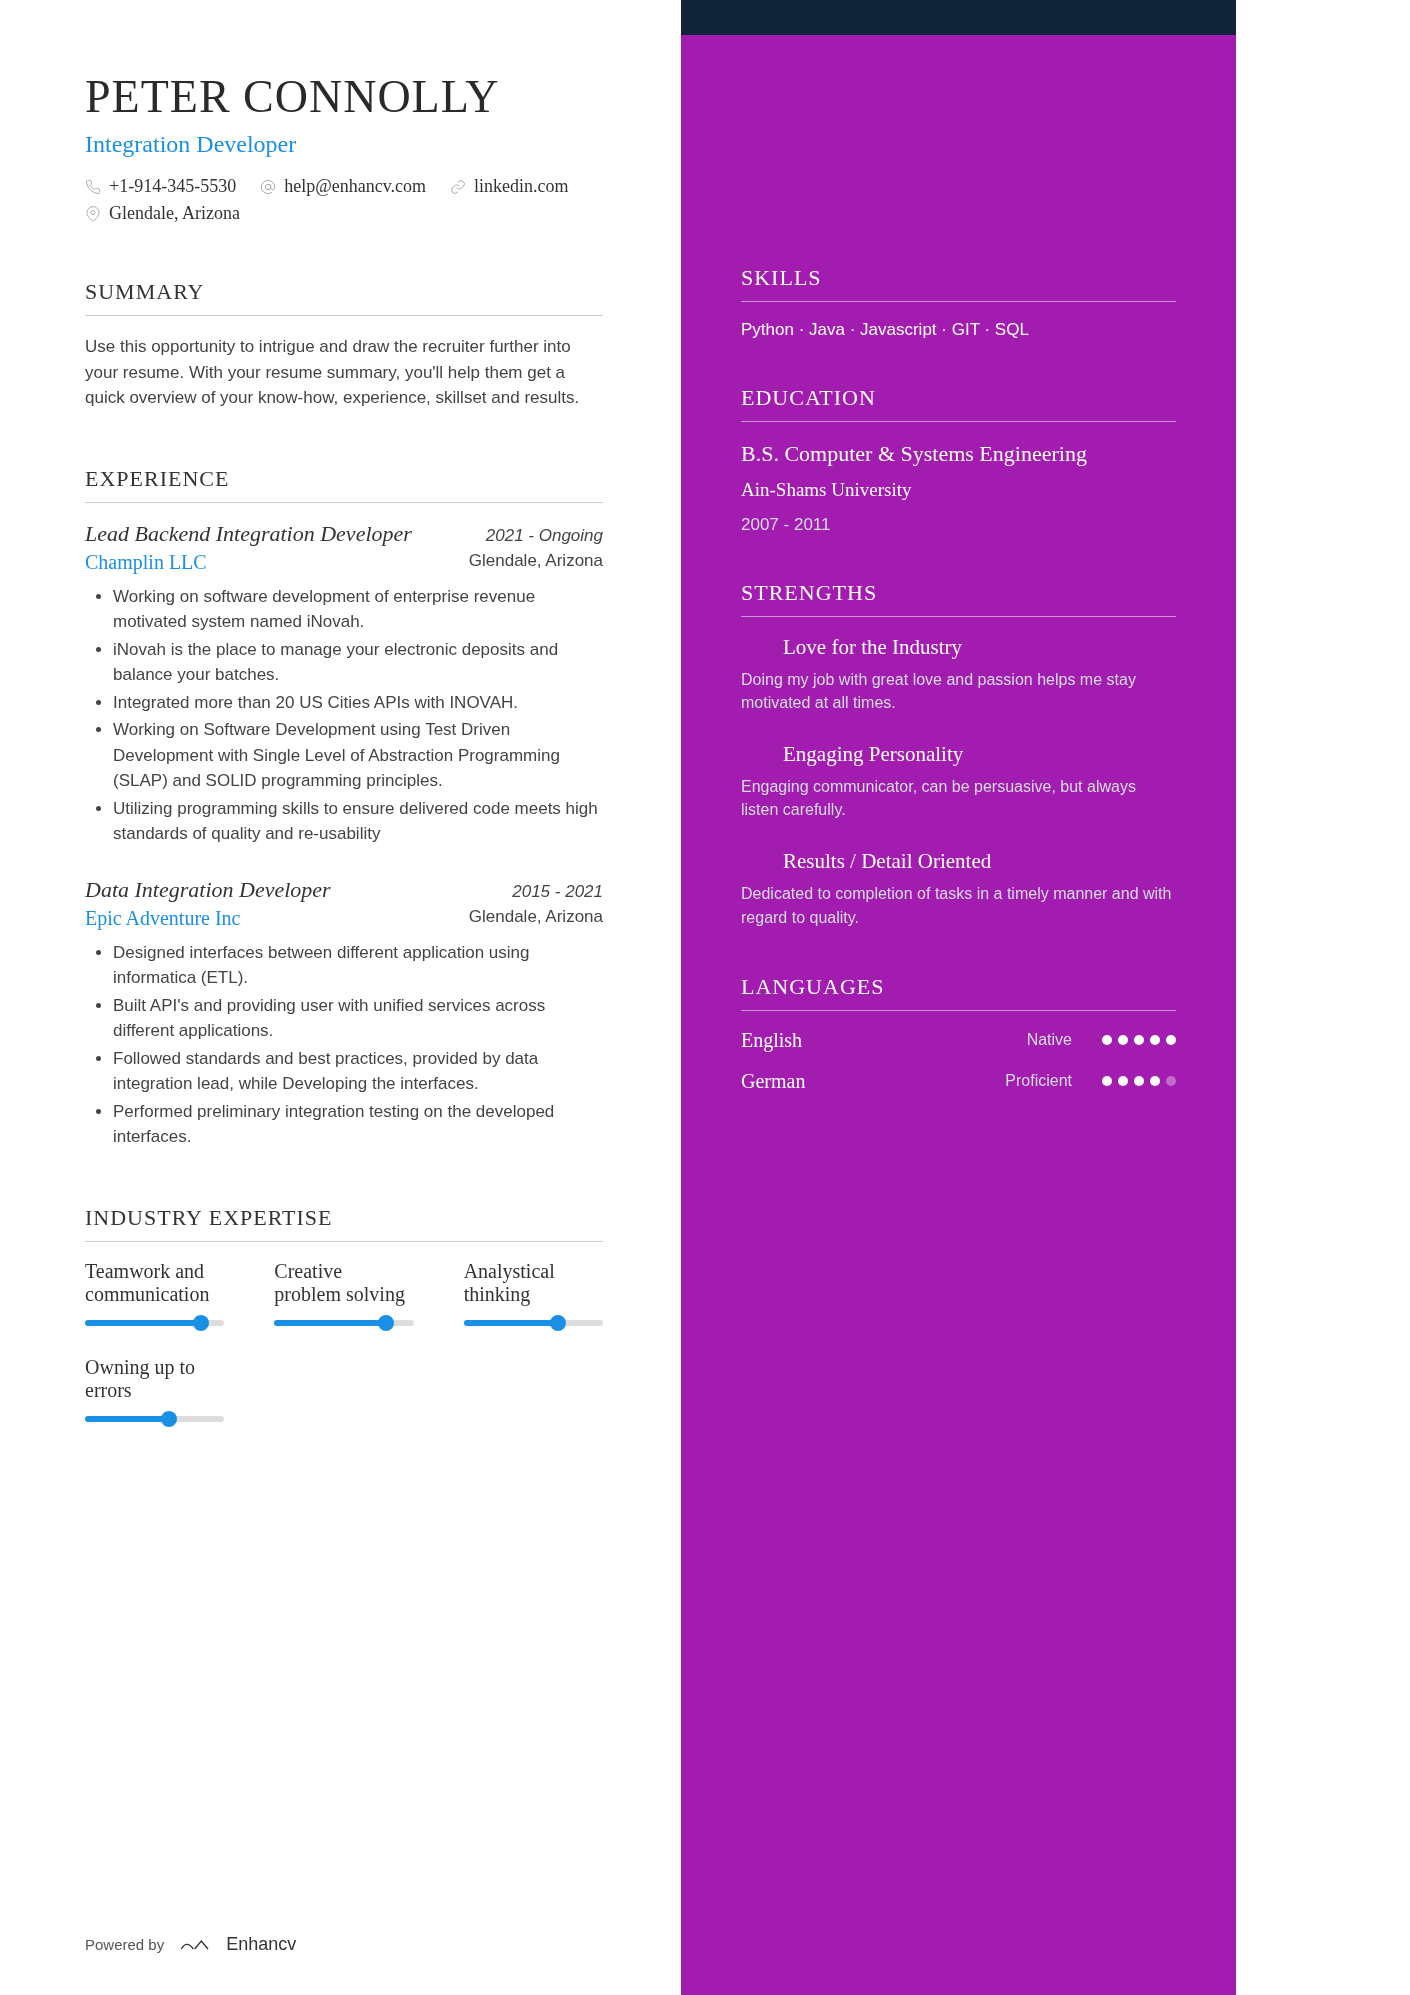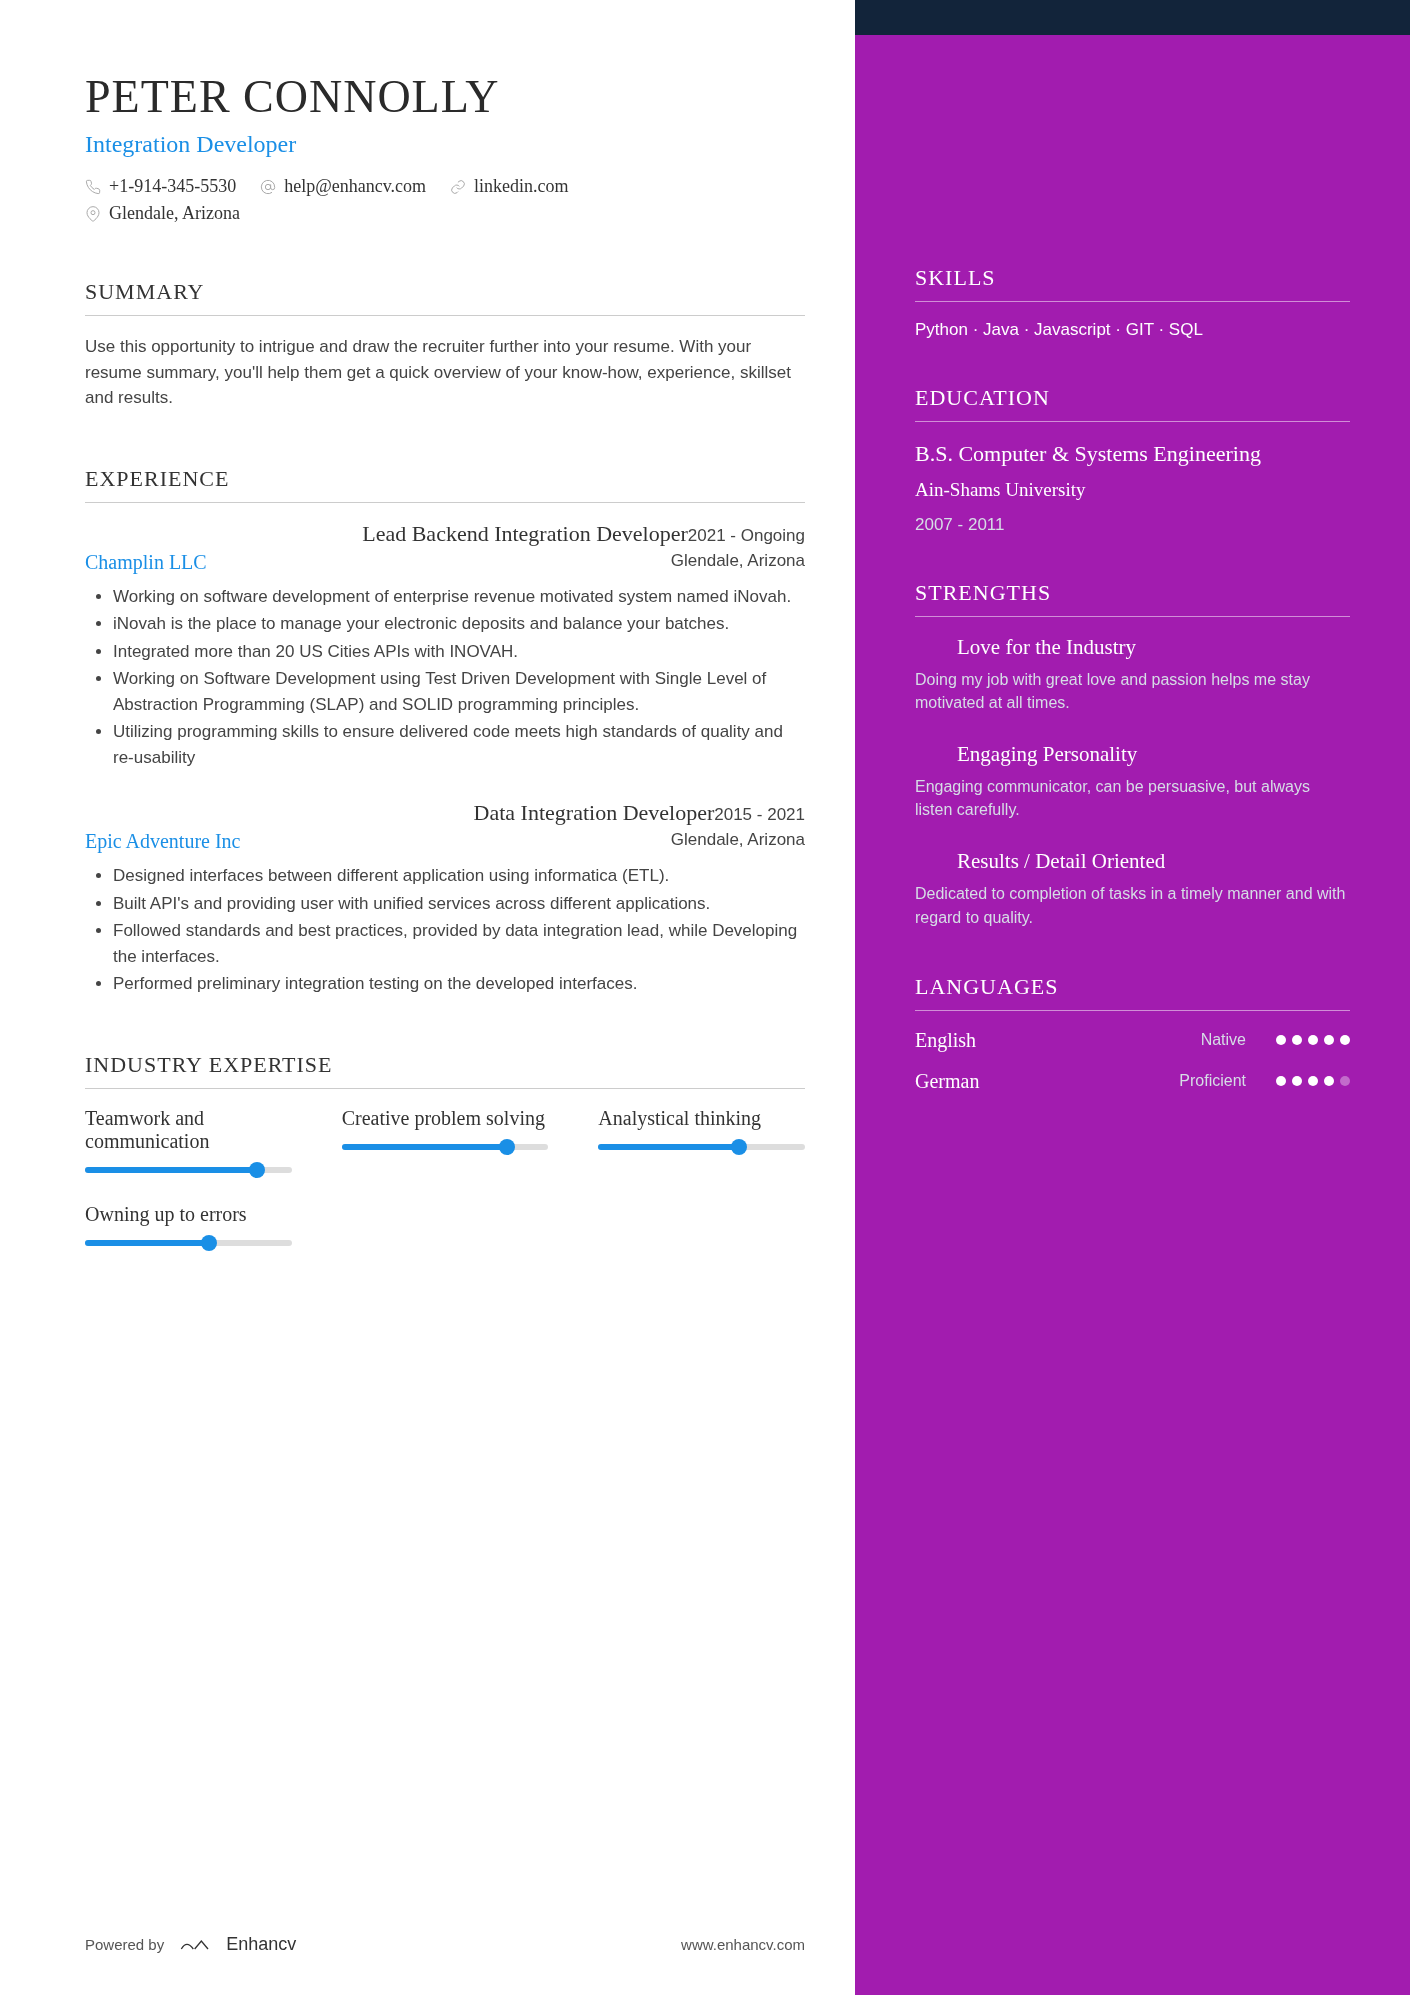--- a/index.html
+++ b/index.html
@@ -9,22 +9,22 @@
     color: #333;
     width: 1410px;
   }
   .page {
     display: flex;
     width: 1410px;
     min-height: 1995px;
     position: relative;
   }
   .main {
-    width: 855px;
-    padding: 70px 50px 120px 85px;
+    width: 681px;
+    padding: 70px 78px 120px 85px;
     background: #fff;
   }
   .sidebar {
     width: 555px;
     background: #a21caf;
     color: #fff;
     padding: 265px 60px 0 60px;
     position: relative;
   }
   .sidebar::before {
@@ -85,22 +85,23 @@
   }
   .summary-text {
     font-size: 17px;
     line-height: 1.5;
     color: #444;
   }
   
   .job { margin-bottom: 30px; }
   .job-header {
     display: flex;
-    justify-content: flex-end;
+    justify-content: space-between;
     align-items: baseline;
+    font-style: italic;
   }
   .job-title {
     font-family: Georgia, 'Times New Roman', serif;
     font-size: 22px;
     color: #333;
   }
   .job-dates {
     font-size: 17px;
     color: #444;
   }

